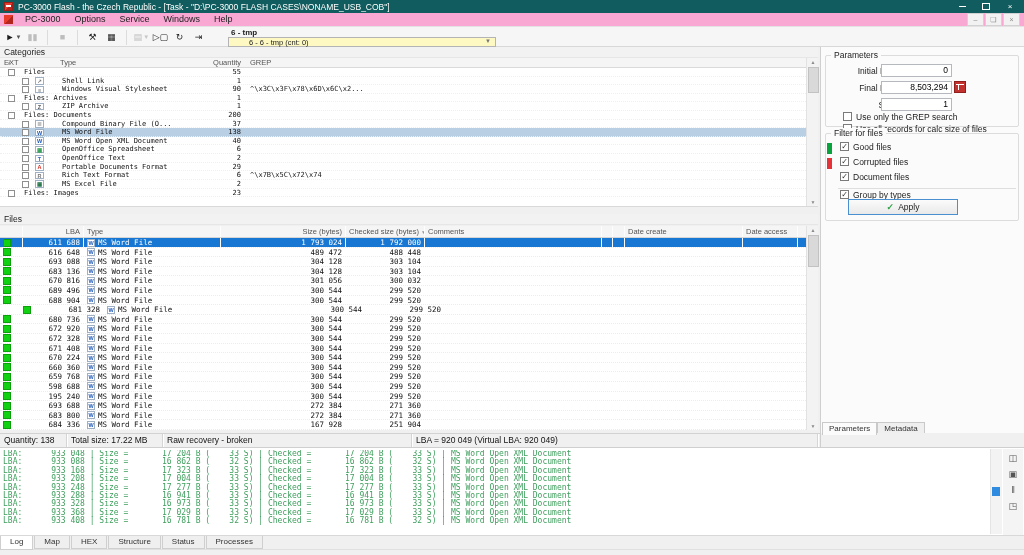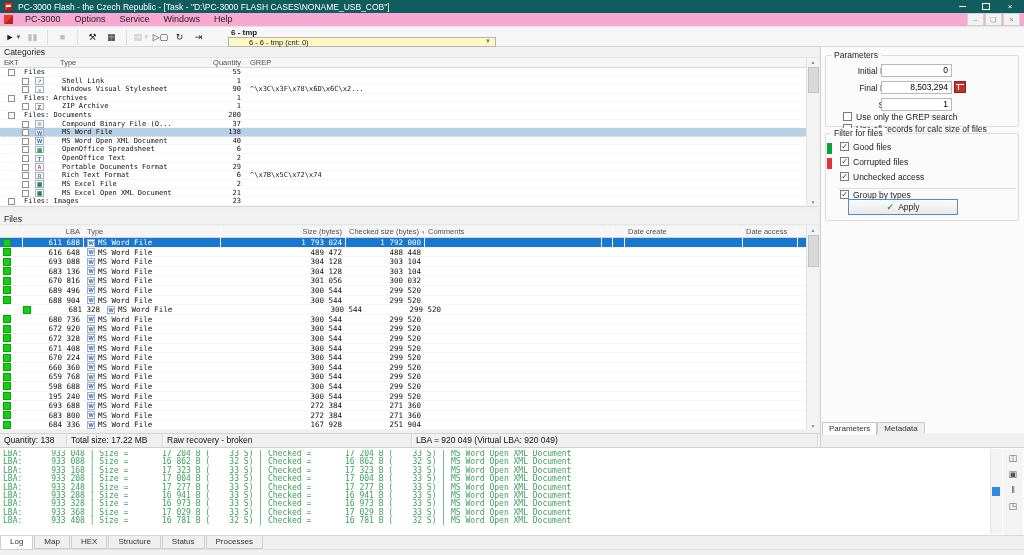--- a/index.html
+++ b/index.html
@@ -306,26 +306,20 @@
       <span class="cqty">6</span>
       <span class="cgrep">^\x7B\x5C\x72\x74</span>
     </div>
     <div class="crow">
       <span class="cb" style="left: 22px;"></span>
       <span class="cicon" style="color: rgb(30, 113, 69);">▦</span>
       <span class="clabel" style="left: 62px;">MS Excel File</span>
       <span class="cqty">2</span>
     </div>
     <div class="crow">
-      <span class="cb" style="left: 22px;"></span>
-      <span class="cicon" style="color: rgb(30, 113, 69);">▦</span>
-      <span class="clabel" style="left: 62px;">MS Excel Open XML Document</span>
-      <span class="cqty">21</span>
-    </div>
-    <div class="crow">
       <span class="cb" style="left: 8px;"></span>
       <span class="clabel" style="left: 24px;">Files: Images</span>
       <span class="cqty">23</span>
     </div>
   </div>
 <div class="vscroll cat-scroll">
   <span class="vs-arrow" style="top:0">▲</span>
   <span class="vs-thumb" style="top:9px;height:24px"></span>
   <span class="vs-arrow" style="bottom:0">▼</span>
 </div>
@@ -641,21 +635,21 @@
     <div id="param-checks">
         <div class="chkrow"><span class="cb2"></span><span>Use only the GREP search</span></div>
         <div class="chkrow"><span class="cb2"></span><span>Use all records for calc size of files</span></div>
       </div>
   </div>
   <div class="groupbox gb-filter">
     <span class="gb-label">Filter for files</span>
     <div id="filter-items">
         <div class="flt-item"><span class="swatch" style="background: rgb(10, 162, 60);"></span><span class="cb2">✓</span><span>Good files</span></div>
         <div class="flt-item"><span class="swatch" style="background: rgb(229, 50, 56);"></span><span class="cb2">✓</span><span>Corrupted files</span></div>
-        <div class="flt-item"><span class="cb2">✓</span><span>Unchecked access</span></div>
+        <div class="flt-item"><span class="cb2">✓</span><span>Document files</span></div>
         <div class="flt-div"></div>
         <div class="flt-item"><span class="cb2">✓</span><span>Group by types</span></div>
       </div>
     <div class="apply-btn">
       <span class="apply-check">✓</span>
       <span>Apply</span>
     </div>
   </div>
 </div>
 <div class="right-tabs" id="right-tabs">

